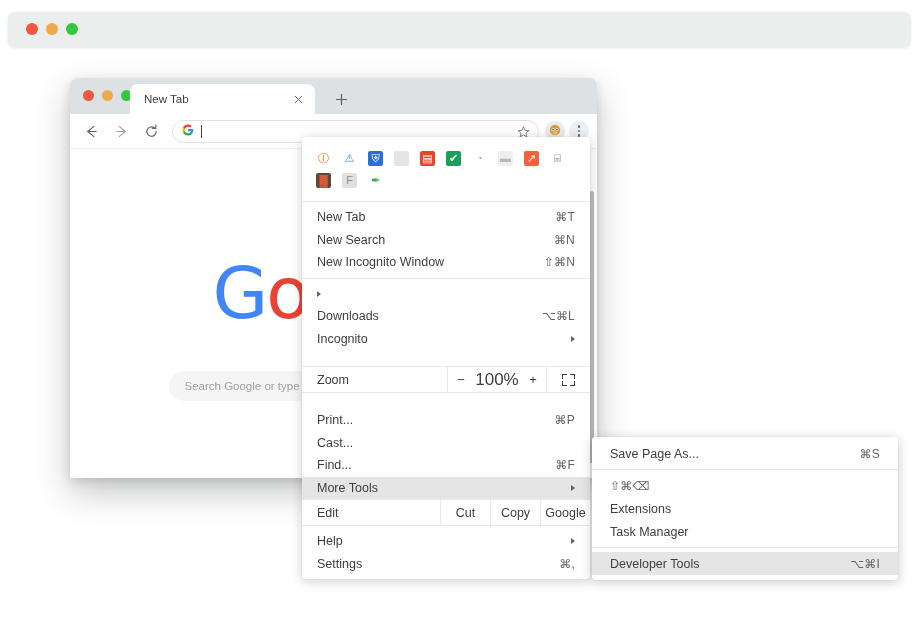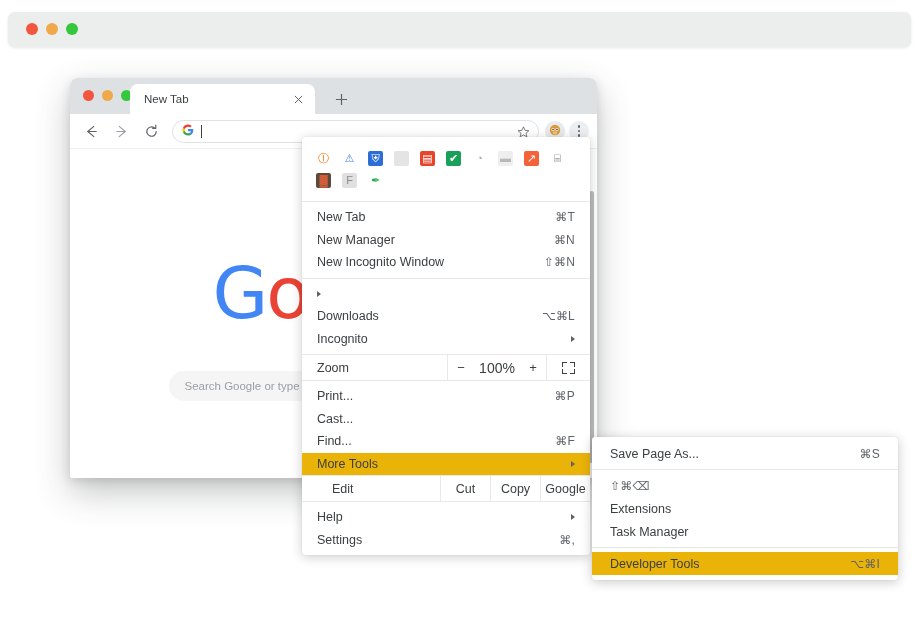--- a/index.html
+++ b/index.html
@@ -146,54 +146,54 @@
   .mi {
     height: 22.5px; display: flex; align-items: center;
     padding: 0 15px; position: relative; white-space: nowrap;
   }
   .mi .label { flex: 1; }
   .mi .accel { color: #5f6368; font-size: 12px; letter-spacing: .2px; }
   .mi .arrow {
     width: 0; height: 0; border-left: 4px solid #5f6368;
     border-top: 3.5px solid transparent; border-bottom: 3.5px solid transparent;
   }
-  .mi.highlight { background: #eab308; }
+  .mi.highlight { background: #e5e5e5; }
 
   .zoom-row {
     display: flex; align-items: stretch; height: 27px;
     border-top: 1px solid #e8e8e8; border-bottom: 1px solid #e8e8e8;
-    margin: 4px 0;
+    margin: 16px 0;
   }
   .zoom-label { flex: 1; display: flex; align-items: center; padding-left: 15px; }
   .zoom-ctrl {
     display: flex; align-items: center; justify-content: center;
     border-left: 1px solid #e8e8e8; gap: 0;
   }
   .zoom-minus, .zoom-plus {
     width: 26px; display: flex; align-items: center; justify-content: center;
     color: #3c4043; font-size: 13px;
   }
-  .zoom-pct { width: 46px; text-align: center; font-size: 14px; }
+  .zoom-pct { width: 46px; text-align: center; font-size: 17px; }
   .zoom-full {
     width: 44px; display: flex; align-items: center; justify-content: center;
     border-left: 1px solid #e8e8e8;
   }
   .fs-ico { width: 13px; height: 12px; position: relative; }
   .fs-ico span { position: absolute; width: 5px; height: 5px; border: 1.3px solid #3c4043; }
   .fs-ico span:nth-child(1){ left:0; top:0; border-right:0; border-bottom:0; }
   .fs-ico span:nth-child(2){ right:0; top:0; border-left:0; border-bottom:0; }
   .fs-ico span:nth-child(3){ left:0; bottom:0; border-right:0; border-top:0; }
   .fs-ico span:nth-child(4){ right:0; bottom:0; border-left:0; border-top:0; }
 
   .edit-row {
     display: flex; align-items: stretch; height: 27px;
     border-top: 1px solid #e8e8e8; border-bottom: 1px solid #e8e8e8;
     margin: 0 0 4px 0;
   }
-  .edit-label { flex: 1; display: flex; align-items: center; padding-left: 30px; }
+  .edit-label { flex: 1; display: flex; align-items: center; padding-left: 15px; }
   .edit-act {
     width: 50px; display: flex; align-items: center; justify-content: center;
     border-left: 1px solid #e8e8e8; font-size: 12.5px;
   }
 
   
   .submenu {
     position: absolute; left: 592px; top: 437px;
     width: 306px;
     background: #fff; border-radius: 3px;
@@ -328,21 +328,21 @@
     </div>
 
     <div class="menu-sep"></div>
 
     <div id="mgroup1">
         <div class="mi">
           <span class="label">New Tab</span>
           <span class="accel">⌘T</span>
         </div>
         <div class="mi">
-          <span class="label">New Manager</span>
+          <span class="label">New Search</span>
           <span class="accel">⌘N</span>
         </div>
         <div class="mi">
           <span class="label">New Incognito Window</span>
           <span class="accel">⇧⌘N</span>
         </div>
       </div>
     <div class="menu-sep"></div>
     <div id="mgroup2">
         <div class="mi">

